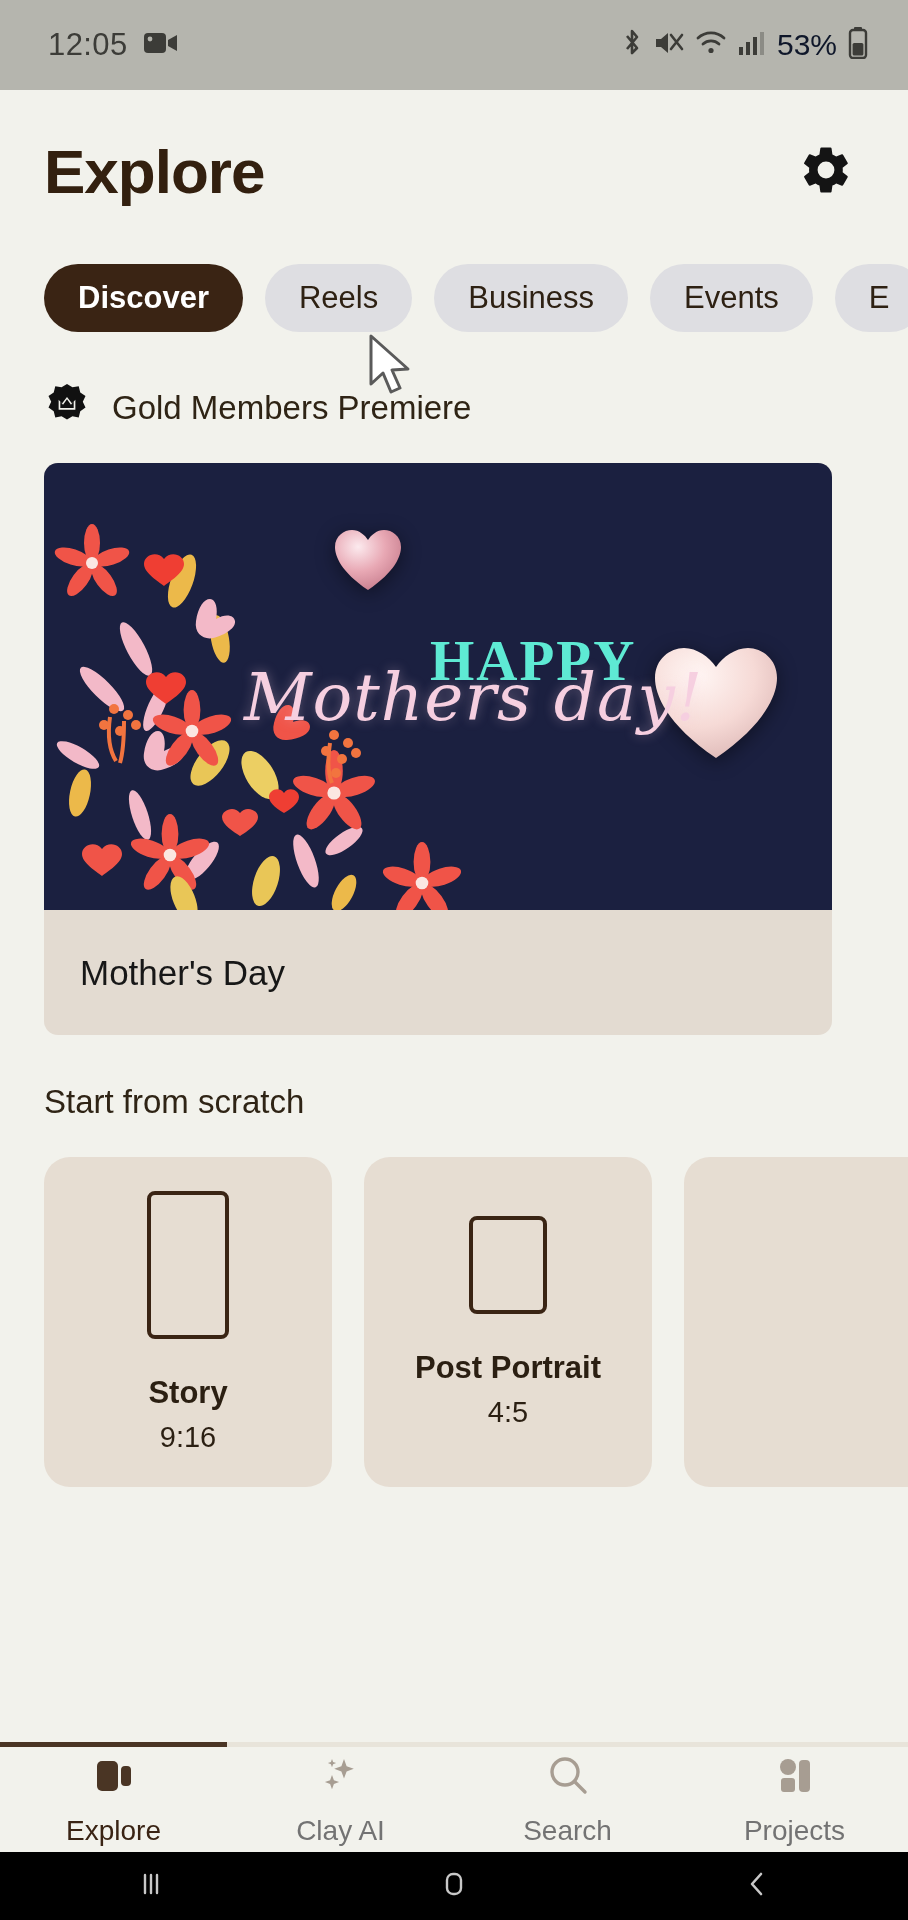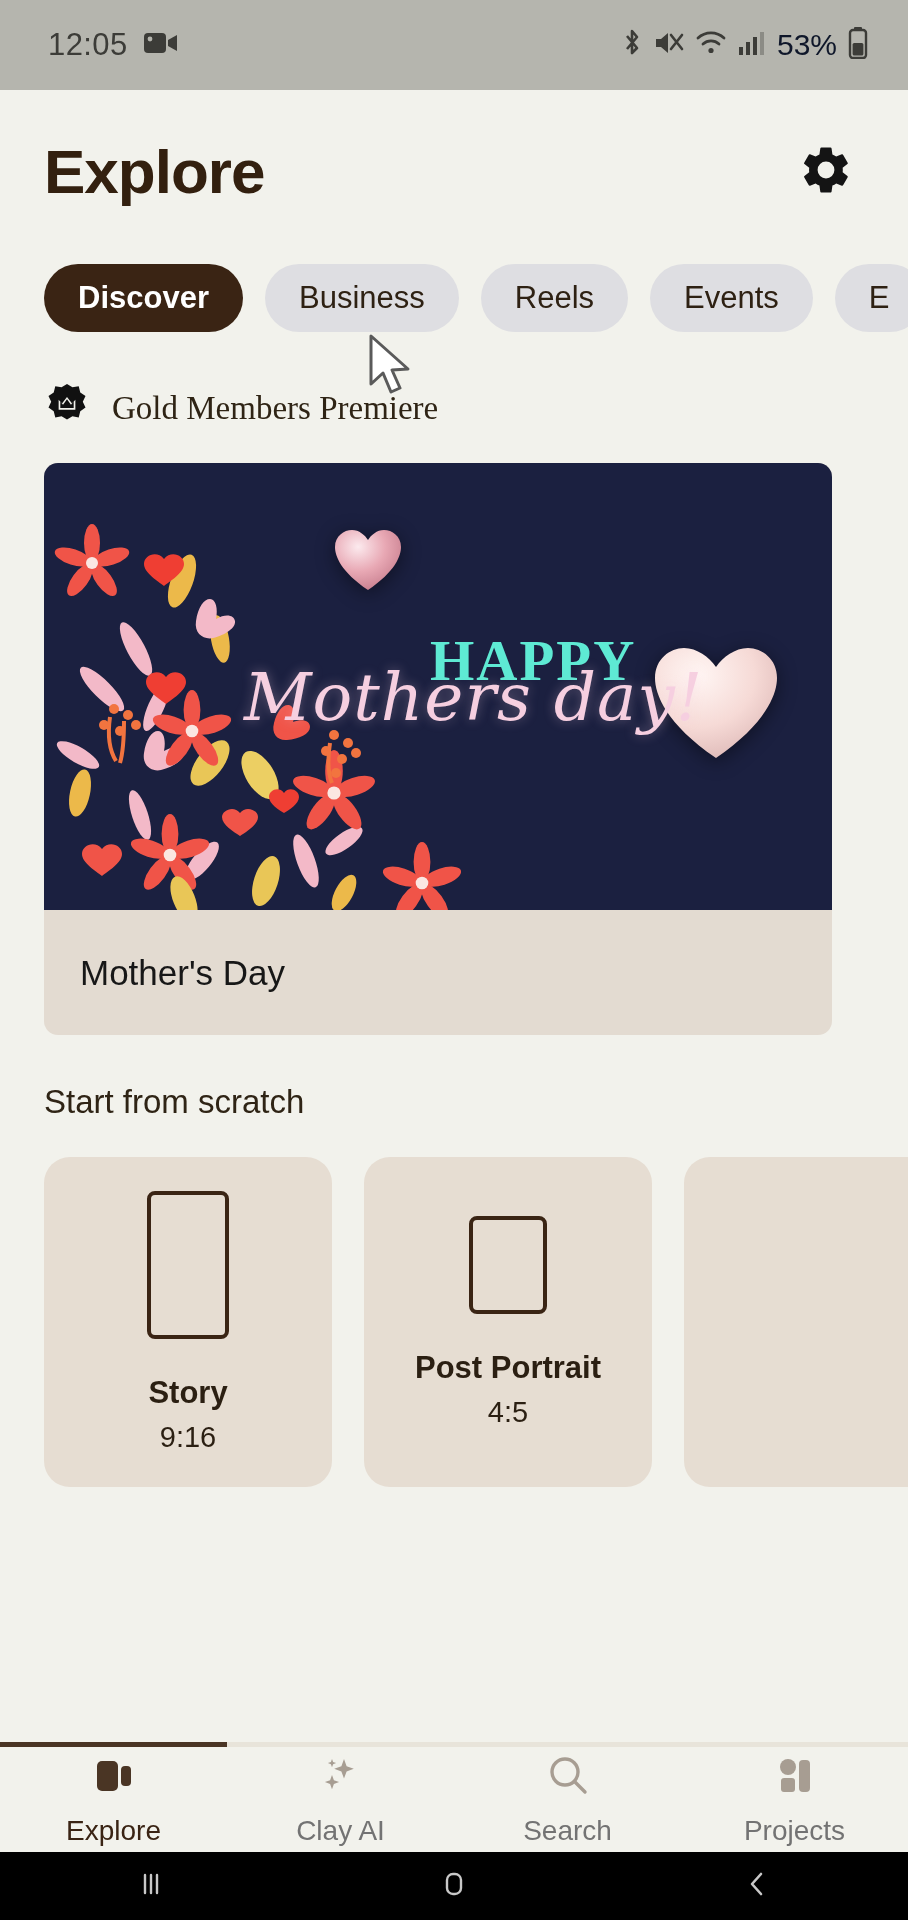--- a/index.html
+++ b/index.html
@@ -46,21 +46,20 @@
     padding: 0 34px;
     background: #dedee2; color: #2e2113;
     font-size: 31px; cursor: pointer; white-space: nowrap;
   }
   .chip.active { background: #3a2414; color: #ffffff; font-weight: bold; }
 
   
   .section-row {
     display: flex; align-items: center; gap: 22px;
     padding: 44px 0 0 44px;
-    font-family: Liberation Serif, serif;
   }
   .section-row .label { font-size: 33px; color: #2f2415; }
   .section-title {
     padding: 48px 0 0 44px; font-size: 33px; color: #2f2415;
   }
 
   
   .premiere-card {
     margin: 30px 0 0 44px; width: 788px;
     border-radius: 14px; overflow: hidden;
@@ -196,24 +195,24 @@
         </svg>
       </span>
     </div>
   </div>
 
   <div class="chips">
     <div class="chip active">
         <span>Discover</span>
       </div>
     <div class="chip">
+        <span>Reels</span>
+      </div>
+    <div class="chip">
         <span>Business</span>
-      </div>
-    <div class="chip">
-        <span>Reels</span>
       </div>
     <div class="chip">
         <span>Events</span>
       </div>
     <div class="chip">
         <span>E</span>
       </div>
   </div>
 
   <div class="section-row">

